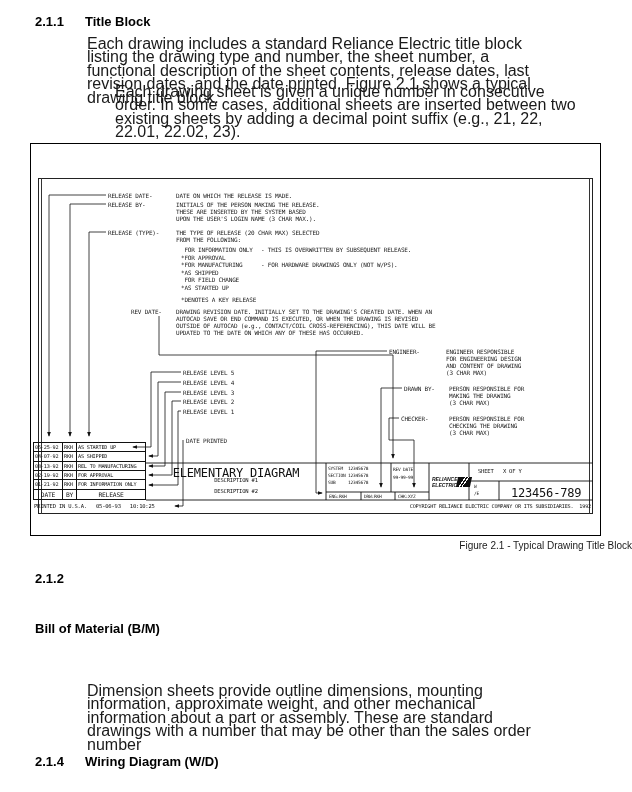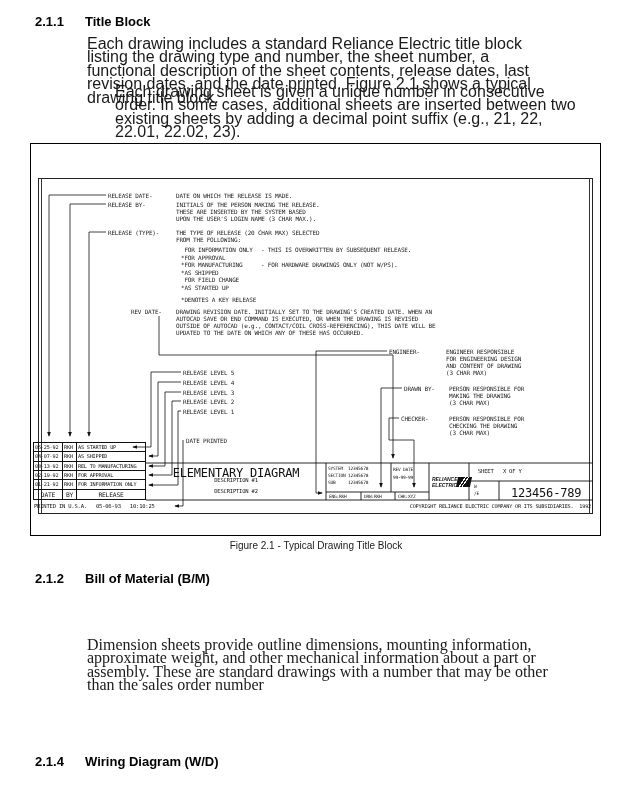--- a/index.html
+++ b/index.html
@@ -2,21 +2,21 @@
 <html><head>
 <meta charset="utf-8">
 <style>
   html,body{margin:0;padding:0;background:#fff;}
   .page{position:relative;width:632px;height:792px;background:#fff;color:#111;
         font-family:"Liberation Sans",sans-serif;overflow:hidden;}
   .abs{position:absolute;}
   .head{display:flex;font-weight:bold;font-size:13px;color:#000;}
   .head .num{width:50px;flex:0 0 50px;}
   .para{font-size:16px;line-height:13.4px;color:#1a1a1a;width:472px;}
-  .caption{width:632px;text-align:center;font-size:10px;color:#1a1a1a;}
+  .caption{width:632px;text-align:right;font-size:10px;color:#1a1a1a;}
 
   
   .figure{left:30px;top:143px;width:571px;height:393px;border:1.5px solid #000;box-sizing:border-box;}
   .inner-frame{position:absolute;left:7px;top:34px;width:555px;height:336px;border:1px solid #222;box-sizing:border-box;}
   .dline{position:absolute;top:34px;width:1px;height:336px;background:#333;}
   .ann{position:absolute;font-family:"DejaVu Sans Mono",monospace;font-size:6px;line-height:7px;
        white-space:pre;color:#1a1a1a;letter-spacing:-0.2px;}
   .opt{line-height:7.5px;}
   svg.lines{position:absolute;left:0;top:0;pointer-events:none;}
 
@@ -183,25 +183,25 @@
     <div class="tb" style="left:443px;top:339px;font-size:4.5px;line-height:7px;">W
 /E</div>
     <div class="tb" style="left:480px;top:342px;font-size:12px;">123456-789</div>
 
     <div class="tb" style="left:3px;top:359px;font-size:5.5px;"><span>PRINTED IN U.S.A.</span><span style="margin-left:9px;">05-06-93</span><span style="margin-left:9px;">10:10:25</span></div>
     <div class="tb" style="right:9px;top:359px;font-size:5.2px;">COPYRIGHT RELIANCE ELECTRIC COMPANY OR ITS SUBSIDIARIES.  1992</div>
   </div>
 
   <div class="abs caption" style="left:0;top:540px;">Figure 2.1 - Typical Drawing Title Block</div>
 
-  <div class="abs head" style="left:35px;top:571px;">
+  <div class="abs head" style="left:35px;top:571px;flex-direction:column;">
     <span class="num">2.1.2</span>
     <span>Bill of Material (B/M)</span>
   </div>
 
-  <div class="abs para" style="left:87px;top:638px;font-family:Liberation Serif, serif;">Dimension sheets provide outline dimensions, mounting information, approximate weight, and other mechanical information about a part or assembly. These are standard drawings with a number that may be other than the sales order number</div>
+  <div class="abs para" style="left:87px;top:684px;">Dimension sheets provide outline dimensions, mounting information, approximate weight, and other mechanical information about a part or assembly. These are standard drawings with a number that may be other than the sales order number</div>
 
   <div class="abs head" style="left:35px;top:754px;">
     <span class="num">2.1.4</span>
     <span>Wiring Diagram (W/D)</span>
   </div>
 
 </div>
 
 </body></html>

